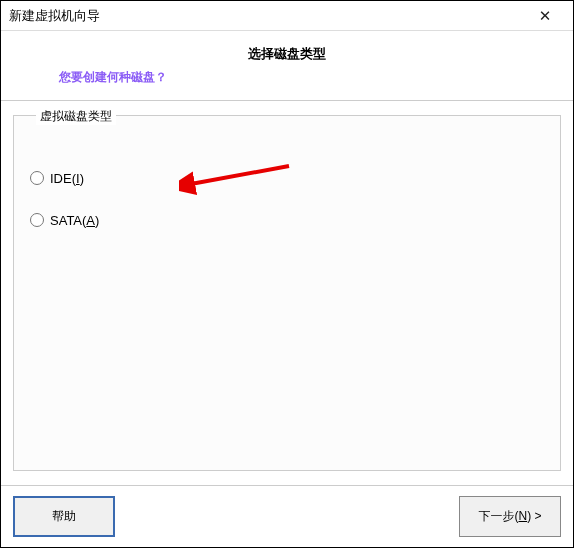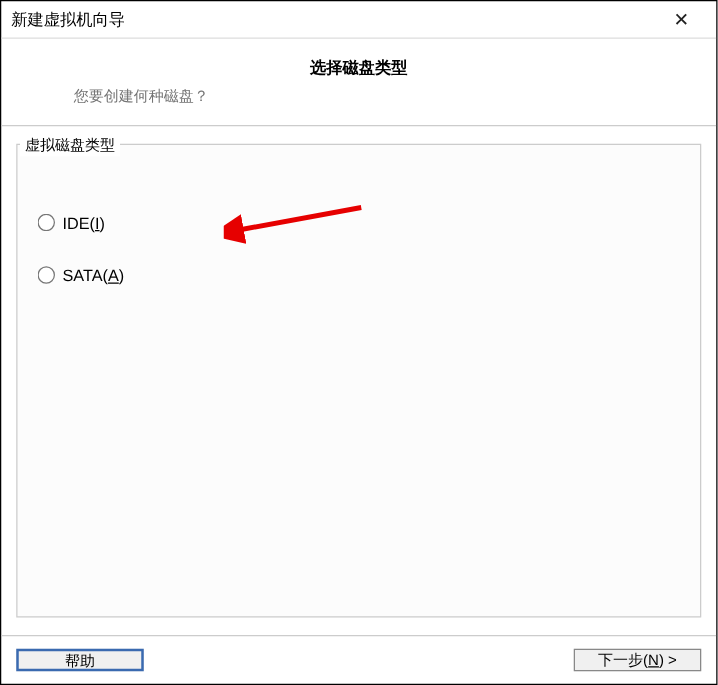--- a/index.html
+++ b/index.html
@@ -40,38 +40,39 @@
   }
   .header-title {
     font-weight: bold;
     font-size: 13px;
     margin-bottom: 6px;
     text-align: center;
   }
   .header-subtitle {
     font-size: 12px;
     padding-left: 30px;
-    color: #737373;
+    color: #8b5cf6;
+    font-weight: bold;
   }
   .content-area {
     flex: 1;
     padding: 14px 12px;
     position: relative;
   }
   .group-box {
     border: 1px solid #ccc;
     position: relative;
     padding: 28px 16px 16px 16px;
     height: 100%;
     background: #fcfcfc;
   }
   .group-title {
     position: absolute;
     top: -8px;
-    left: 2px;
+    left: 22px;
     background: #fff;
     padding: 0 4px;
     font-size: 12px;
   }
   .radio-row {
     display: flex;
     align-items: flex-start;
     margin-bottom: 18px;
     font-size: 13px;
     margin-top: 27px;
@@ -95,21 +96,21 @@
   .footer {
     border-top: 1px solid #ccc;
     padding: 10px 12px;
     display: flex;
     align-items: center;
     gap: 6px;
   }
   .footer .spacer { flex: 1; }
   button.wiz-btn {
     min-width: 102px;
-    height: 18px;
+    height: 41px;
     font-size: 12px;
     border: 1px solid #888;
     background: #f0f0f0;
     font-family: inherit;
     padding: 0 8px;
   }
   button.help-btn {
     border: 2px solid #3a6ab0;
   }
   .btn-ul { text-decoration: underline; }

